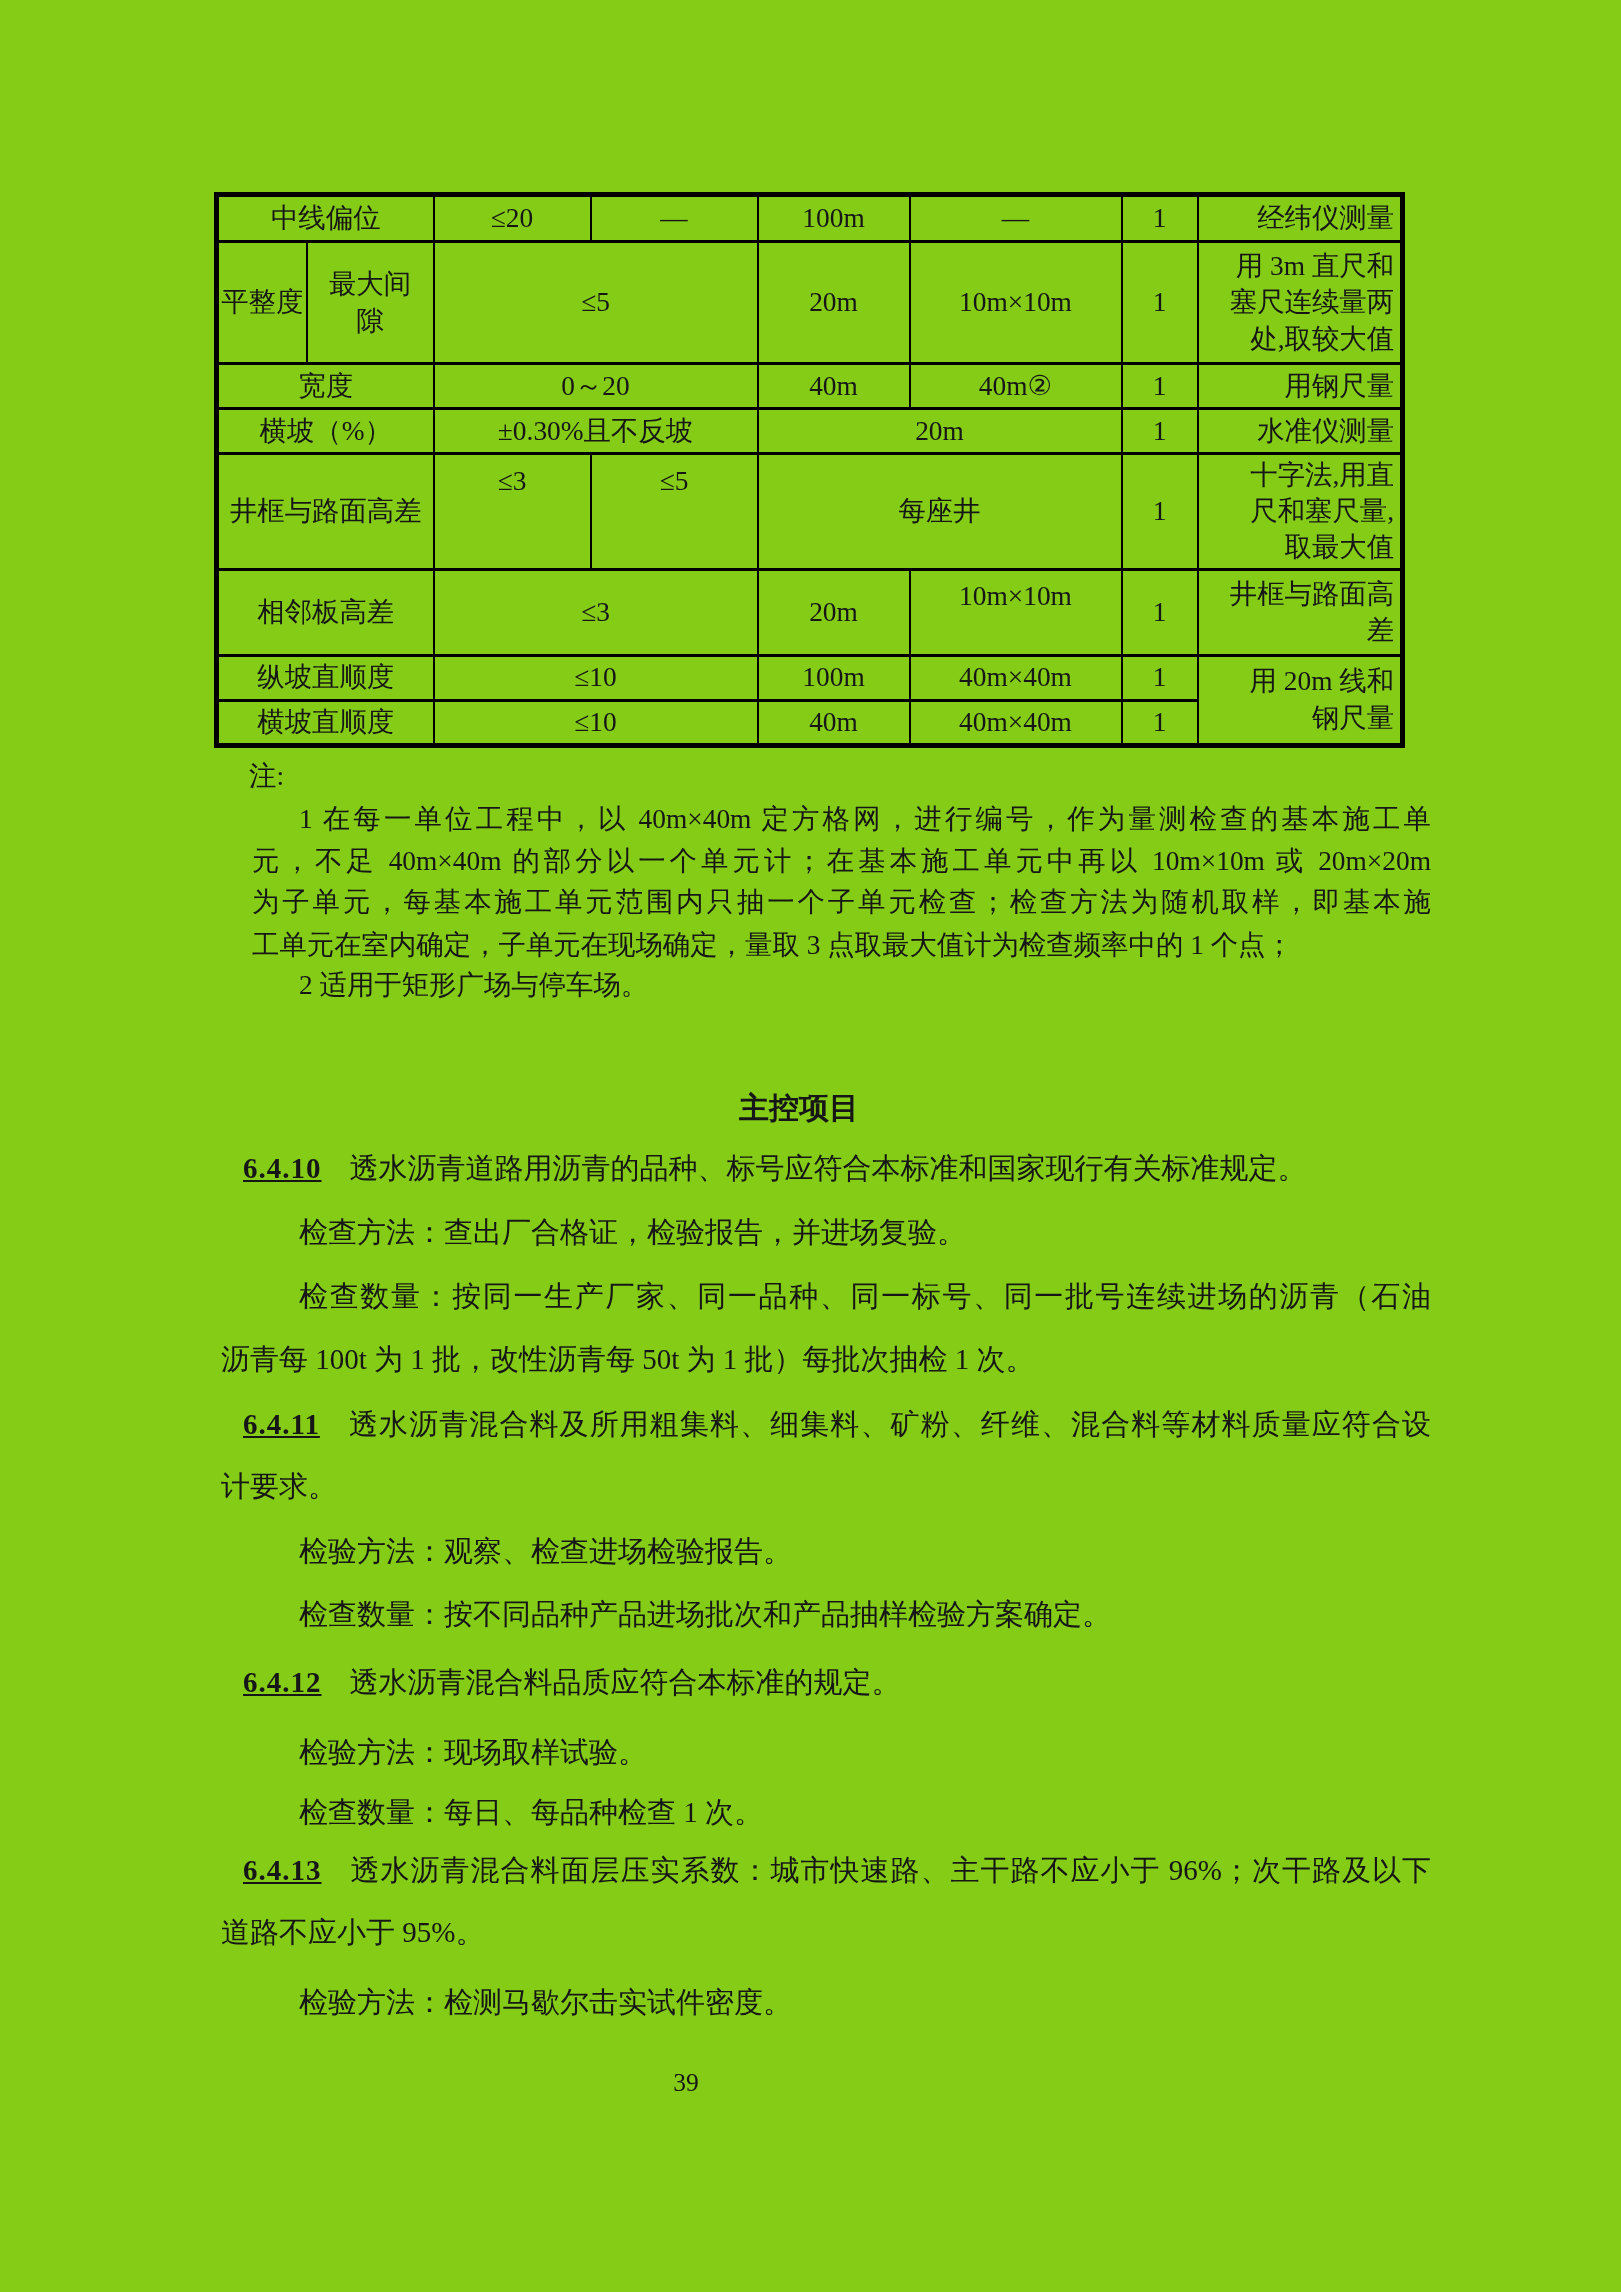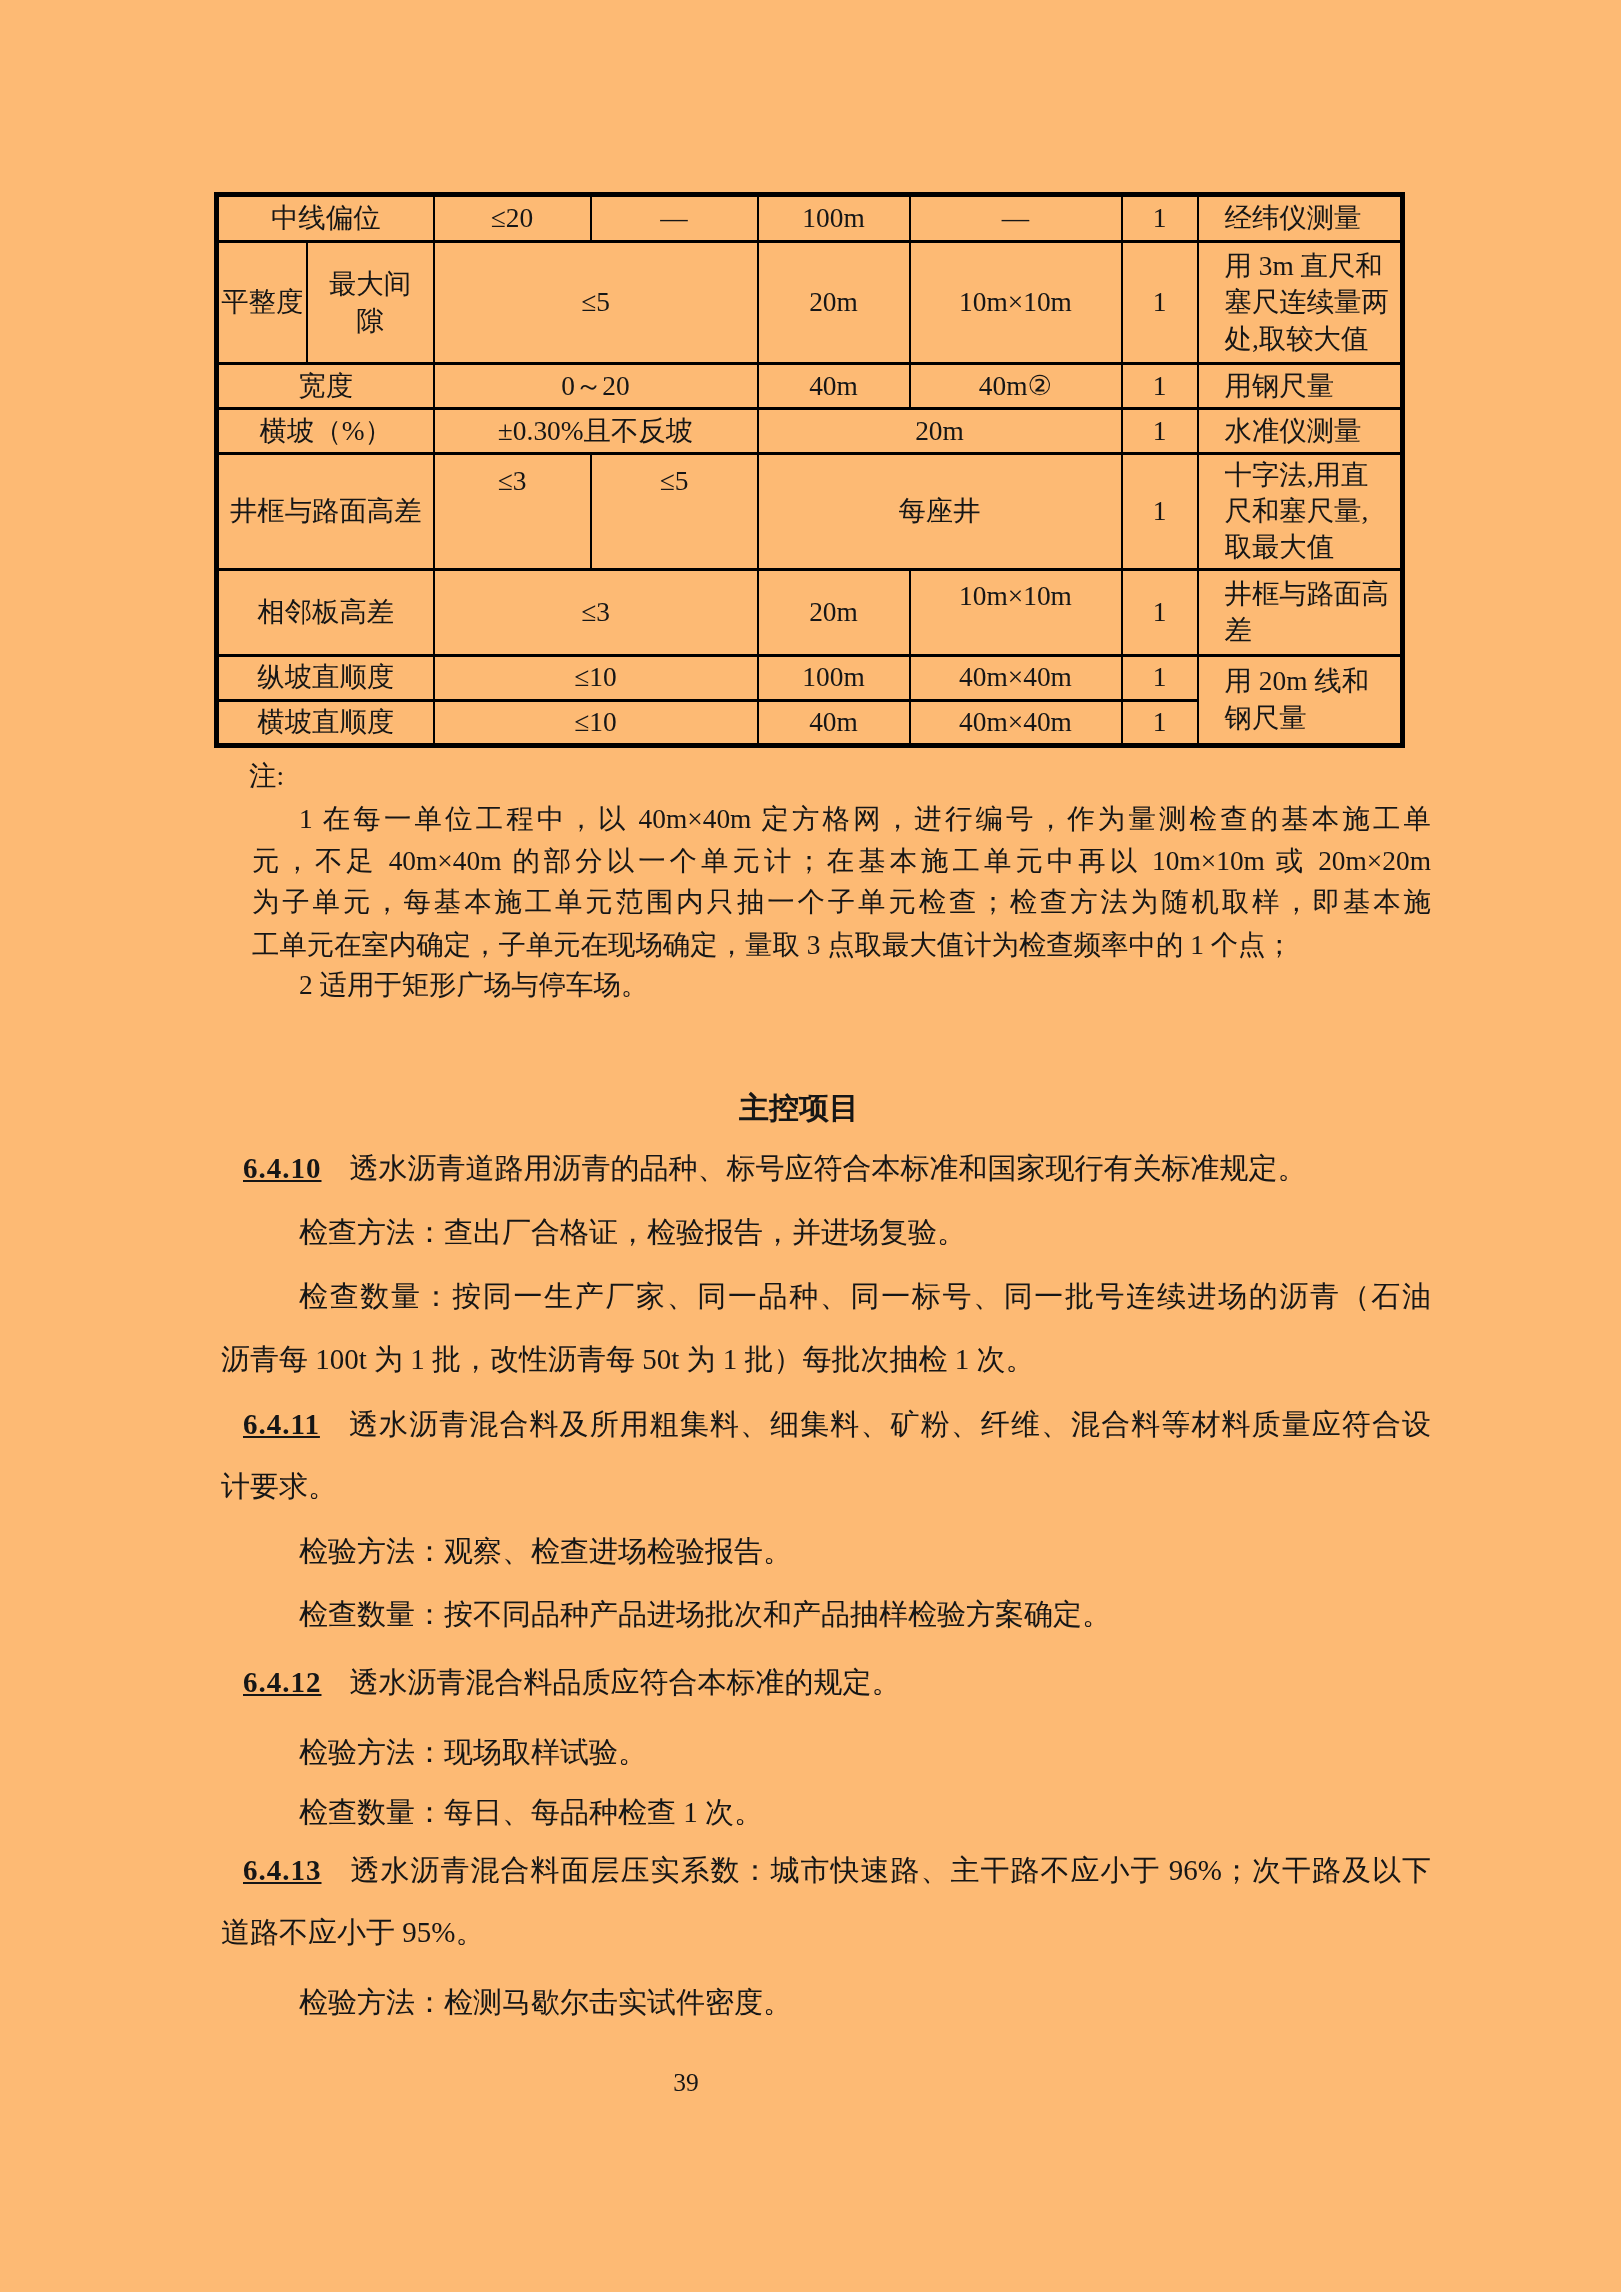--- a/index.html
+++ b/index.html
@@ -3,37 +3,37 @@
 <meta charset="utf-8">
 <style>
   html,body{margin:0;padding:0;}
   body{
     width:1621px;height:2293px;
     background:#e9e9e9;
     font-family:"Liberation Serif","DejaVu Serif",serif;
   }
   #page{
     position:relative;width:1621px;height:2293px;
-    background:#fdba74;color:#161616;overflow:hidden;
+    background:#84cc16;color:#161616;overflow:hidden;
   }
   
   table.tol{
     position:absolute;left:214px;top:192px;
     width:1188px;border-collapse:collapse;table-layout:fixed;
     border:5.9px solid #000;
     font-size:27.4px;
   }
   table.tol td{
     border:2.9px solid #000;
     border-top-width:3.9px;border-bottom-width:3.9px;
     text-align:center;vertical-align:middle;
     padding:2px 3.9px;line-height:1.32;
     overflow:hidden;
   }
-  table.tol td.lft{text-align:left;padding-left:26px;padding-right:5.9px;margin-left:32px;}
+  table.tol td.lft{text-align:right;padding-left:26px;padding-right:5.9px;margin-left:32px;}
   table.tol td.vtop{vertical-align:top;padding-top:7.8px;}
   table.tol td.narrow{padding:2px 9.8px;text-align:center;}
   
   .ln{
     position:absolute;font-size:29px;line-height:39px;white-space:nowrap;
   }
   .note{font-size:27.4px;line-height:35px;}
   .jst{
     white-space:normal;text-align:justify;text-align-last:justify;
   }

